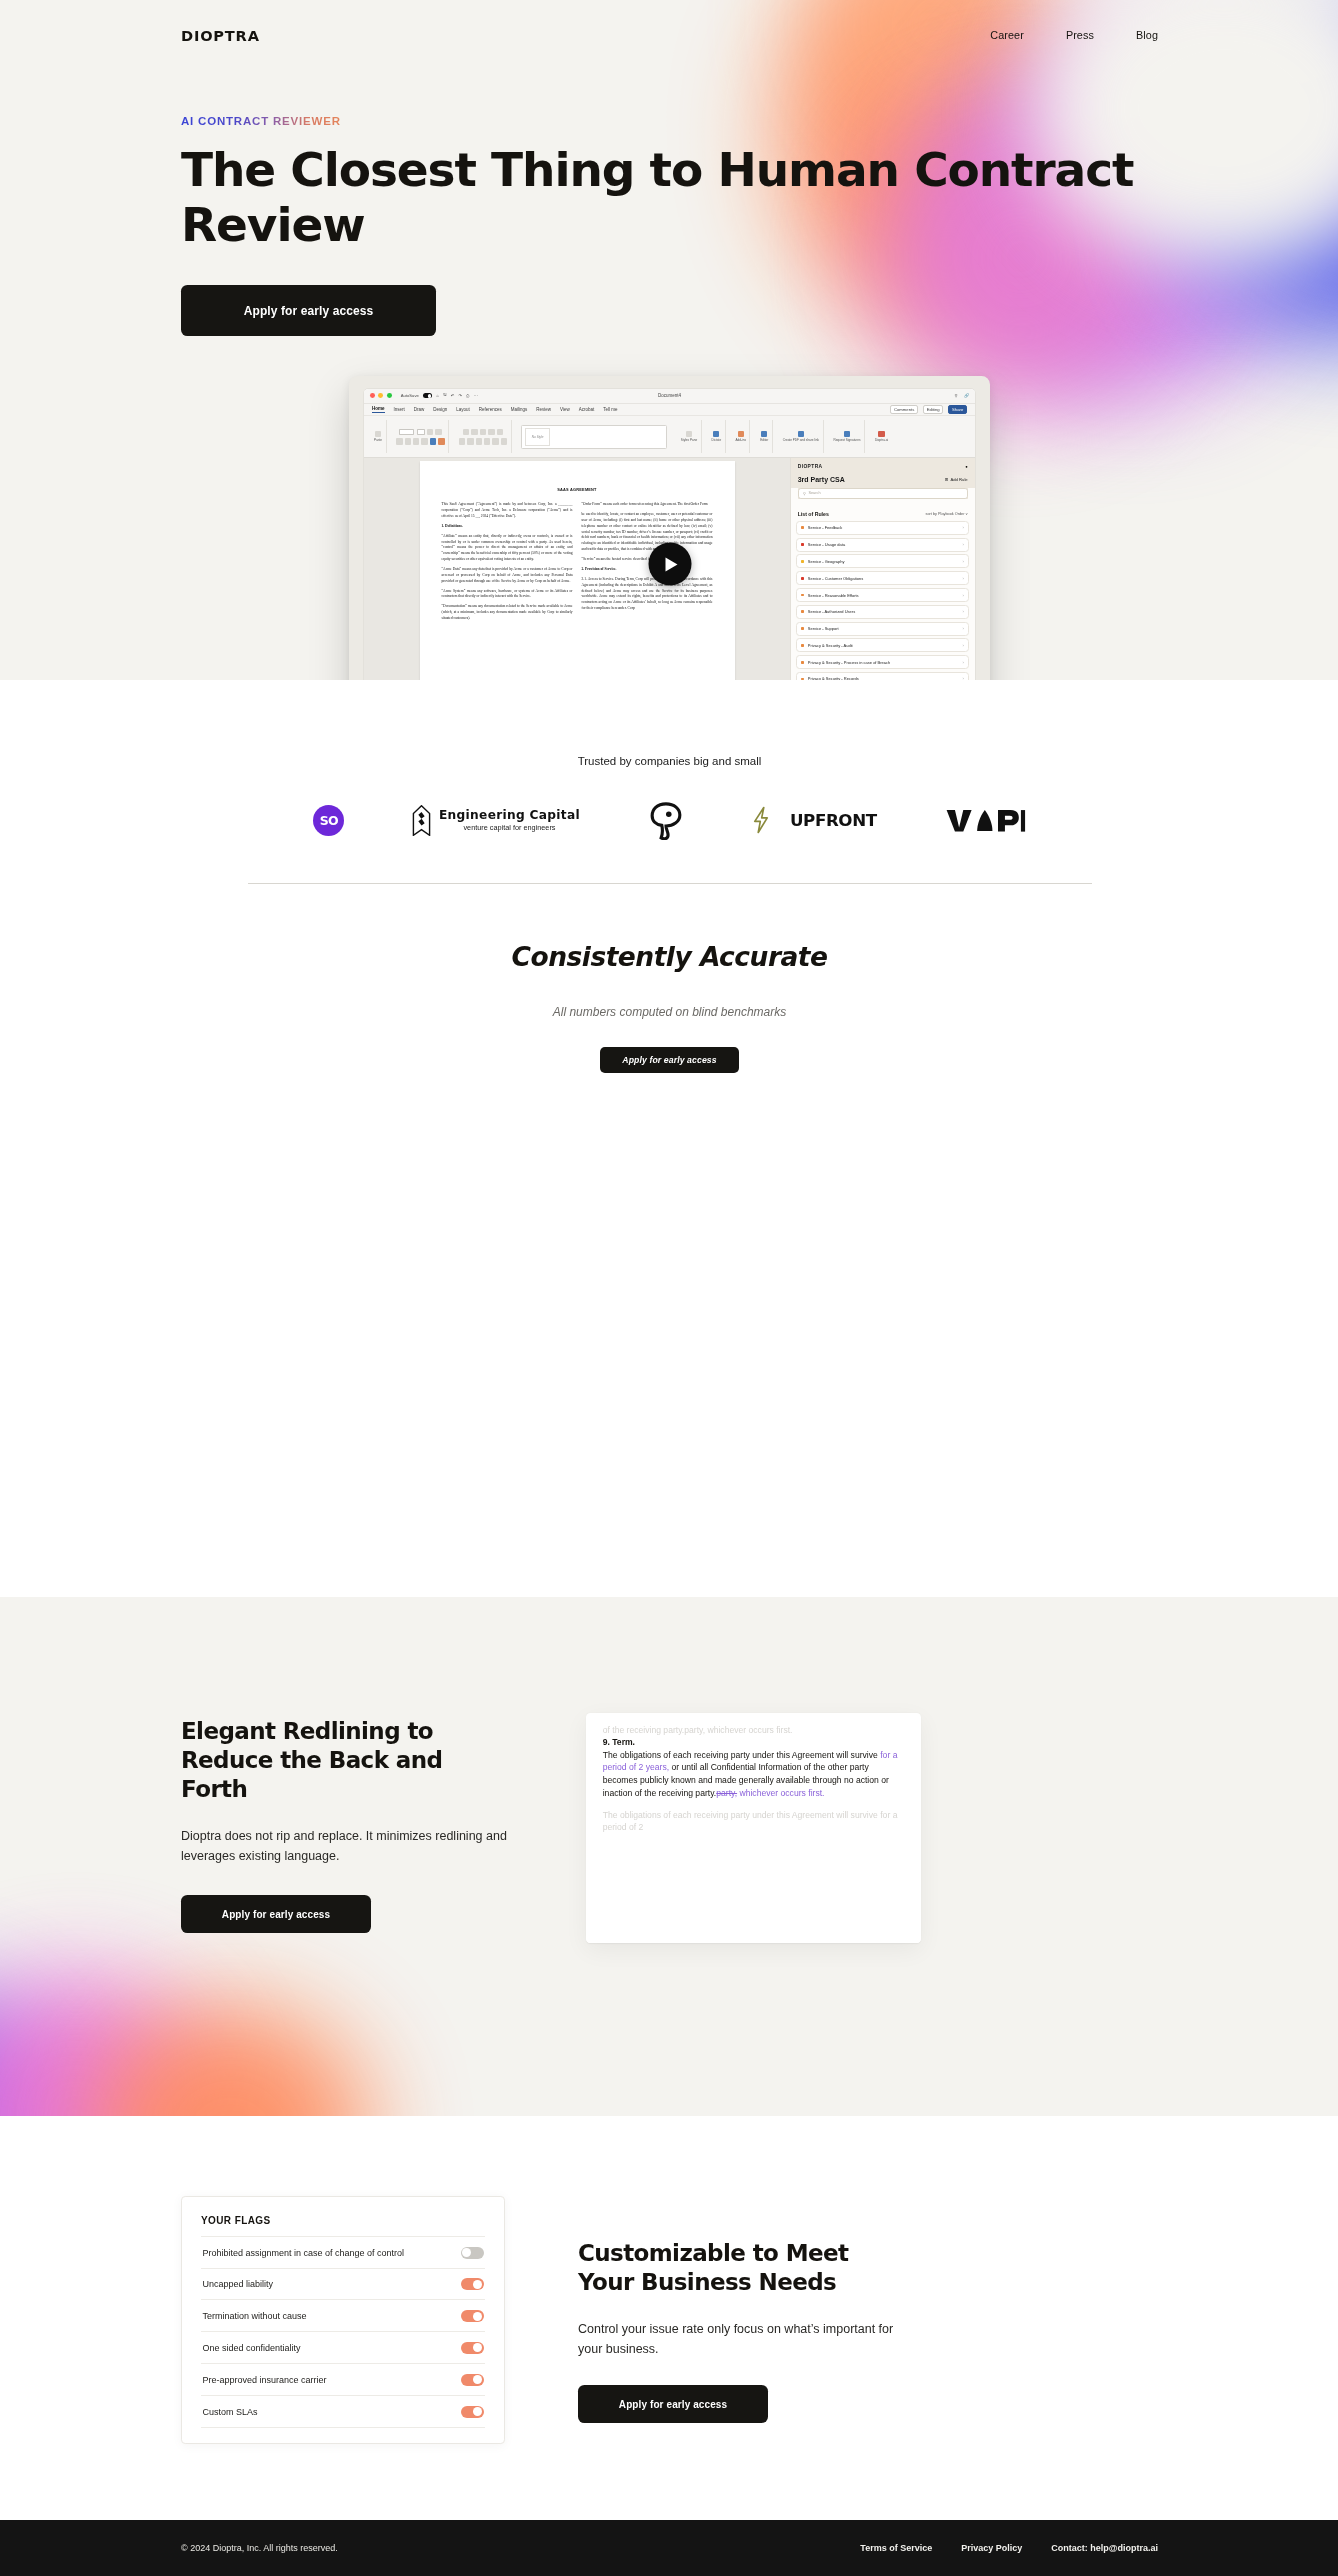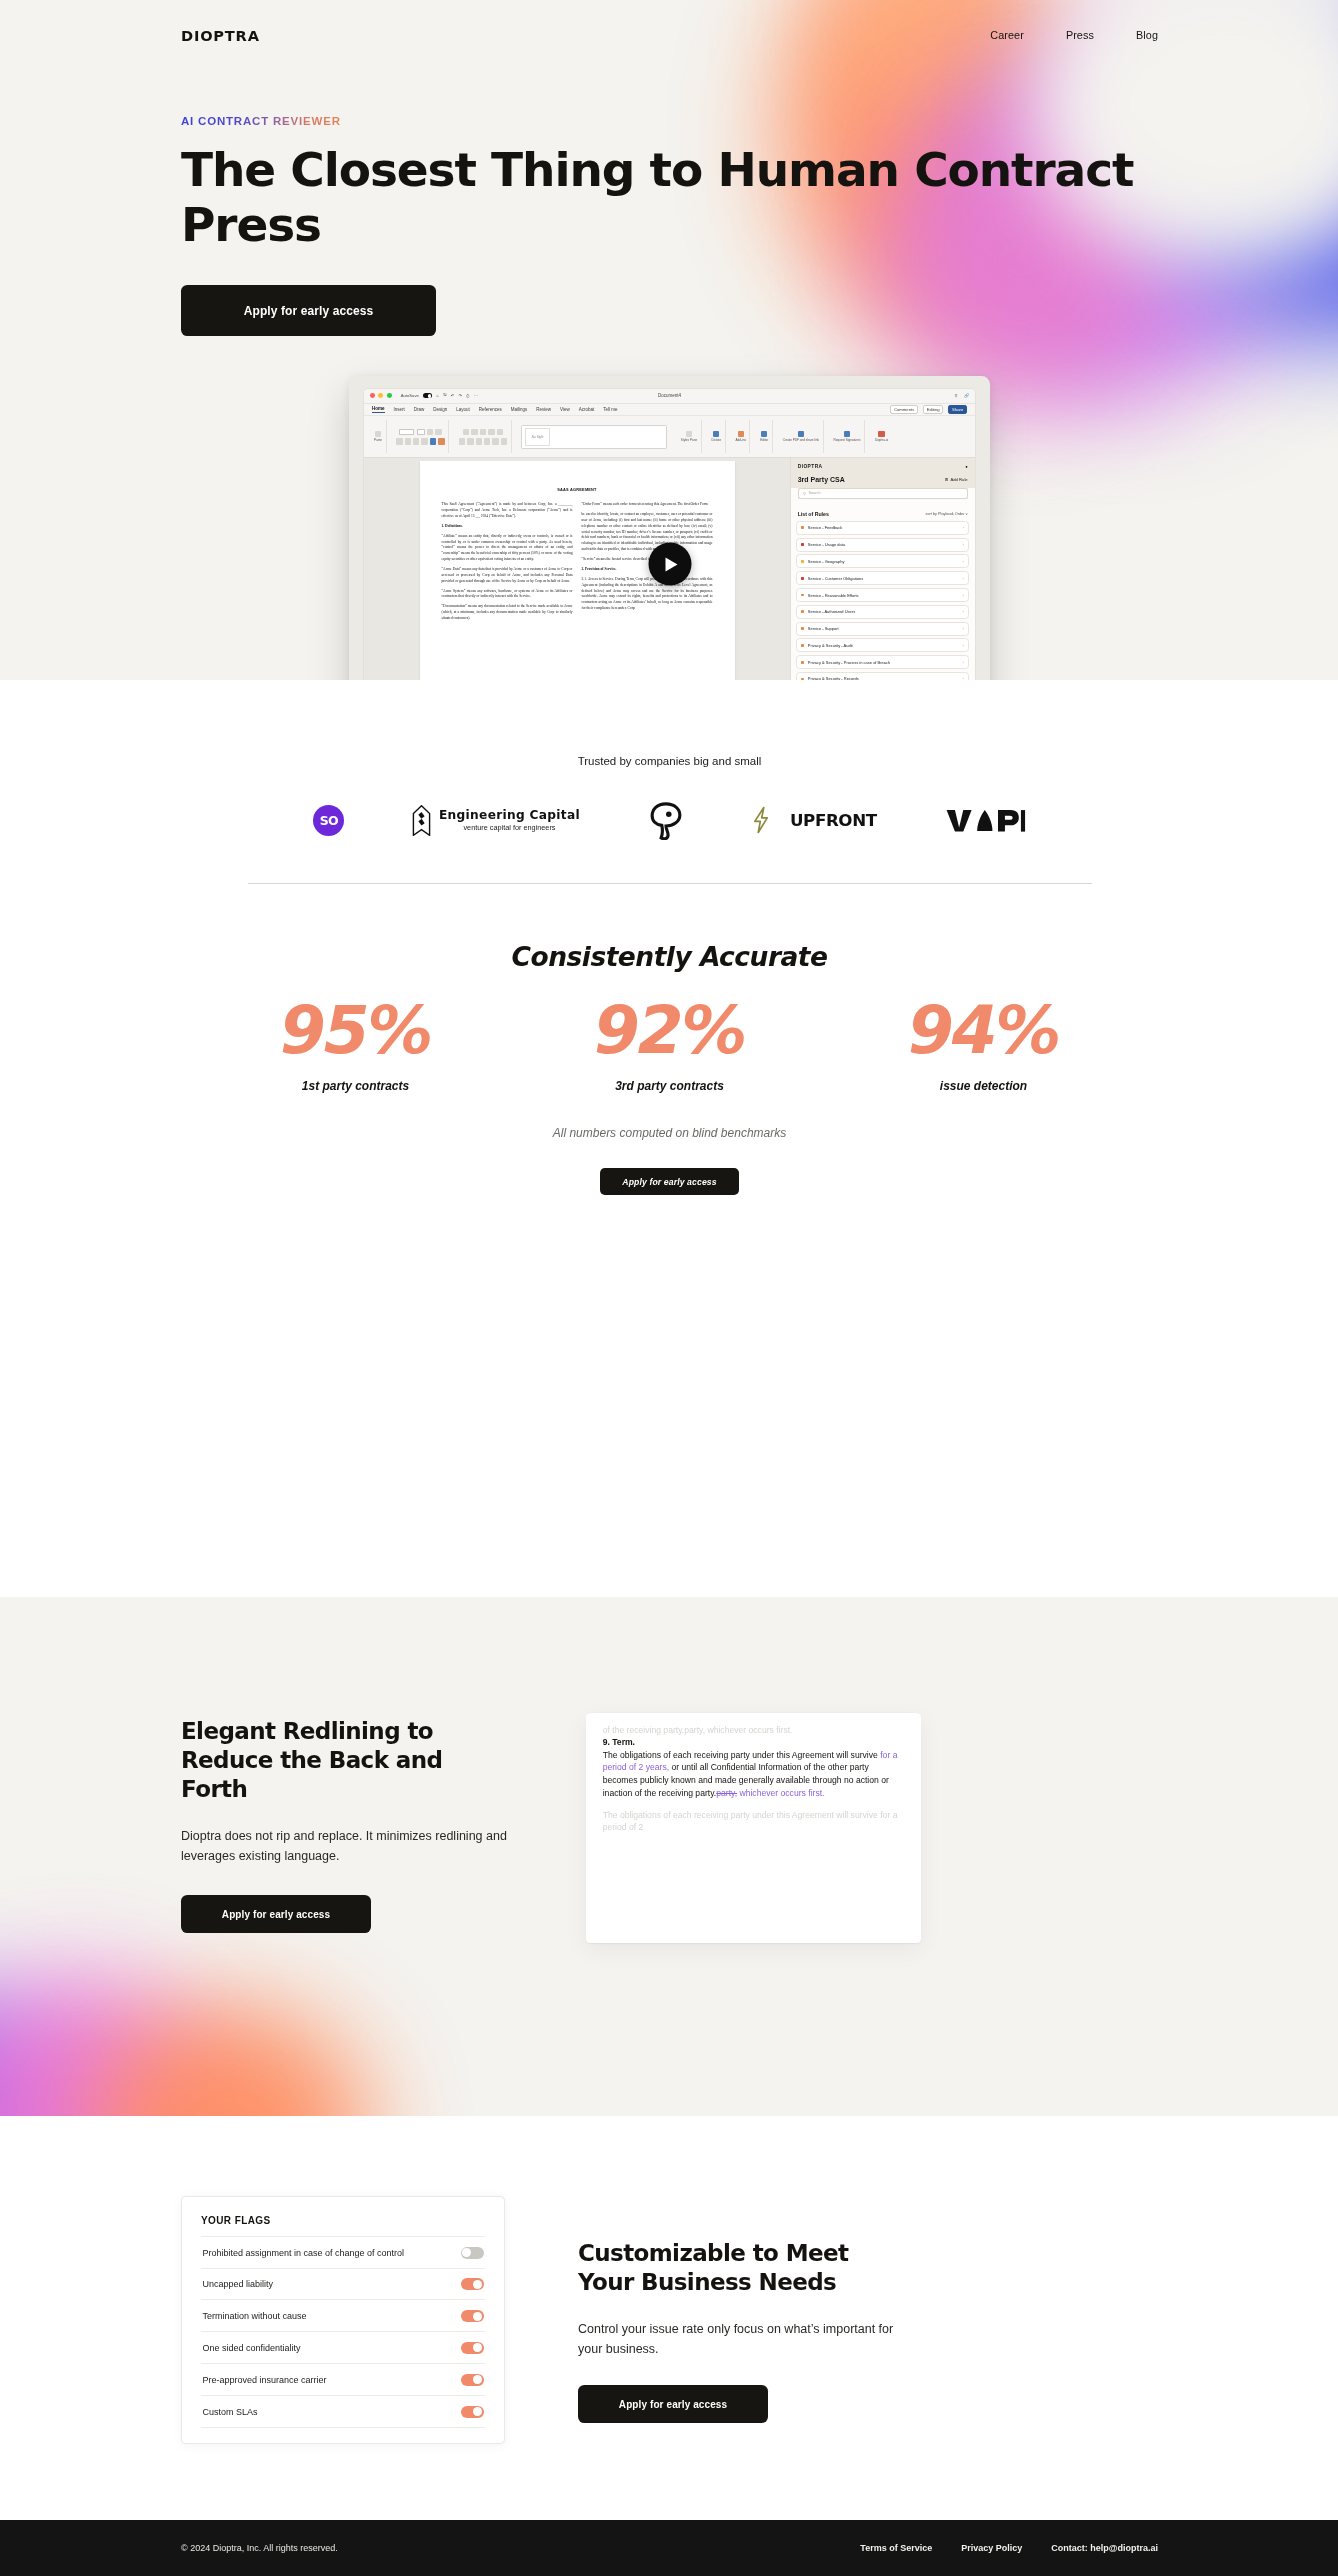--- a/index.html
+++ b/index.html
@@ -318,21 +318,21 @@
     <div class="logo">DIOPTRA</div>
     <div class="nav-links">
       <a href="#">Career</a>
       <a href="#">Press</a>
       <a href="#">Blog</a>
     </div>
   </nav>
 
   <div class="hero-inner">
     <div class="eyebrow">AI CONTRACT REVIEWER</div>
-    <h1 class="hero-title">The Closest Thing to Human Contract Press</h1>
+    <h1 class="hero-title">The Closest Thing to Human Contract Review</h1>
     <a class="btn btn-hero" href="#">Apply for early access</a>
   </div>
 
   <div class="video-zone">
     <div class="video-shadow">
       <div class="win">
 
         <div class="win-bar" style="position:relative;">
           <span class="dot r"></span>
           <span class="dot y"></span>
@@ -598,34 +598,20 @@
           <rect x="109" y="3" width="6" height="31" fill="#111"></rect>
         </svg>
       </div>
 
     </div>
     <div class="divider"></div>
   </div>
 
   <div class="stats">
     <h2>Consistently Accurate</h2>
-    <div class="stat-row">
-      <div class="stat">
-        <div class="val">95%</div>
-        <div class="lbl">1st party contracts</div>
-      </div>
-      <div class="stat">
-        <div class="val">92%</div>
-        <div class="lbl">3rd party contracts</div>
-      </div>
-      <div class="stat">
-        <div class="val">94%</div>
-        <div class="lbl">issue detection</div>
-      </div>
-    </div>
     <div class="stats-note">All numbers computed on blind benchmarks</div>
     <a class="btn btn-stats" href="#">Apply for early access</a>
   </div>
 </section>
 
 <section class="sec-cream-2">
   <div class="blob-left">
     <div class="b bl-b"></div>
       <div class="b bl-p"></div>
       <div class="b bl-o"></div>

